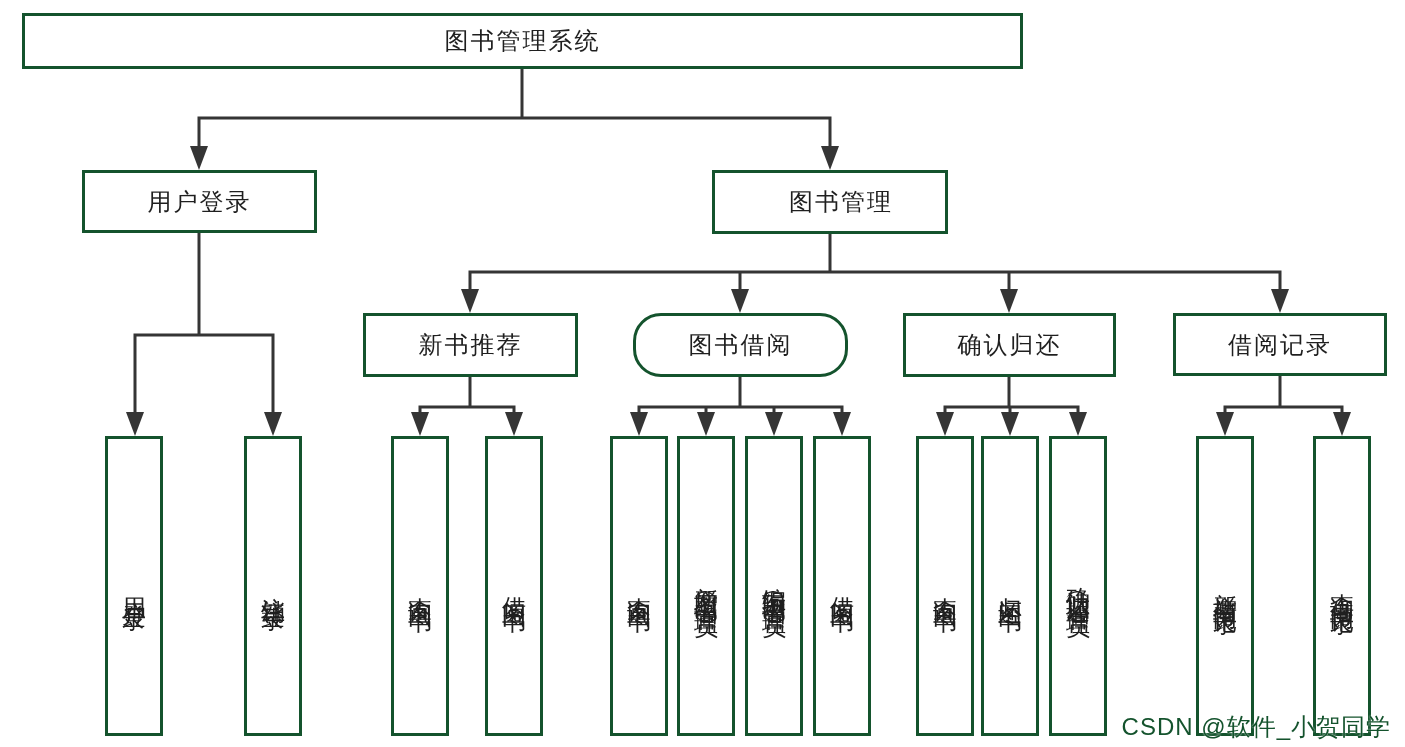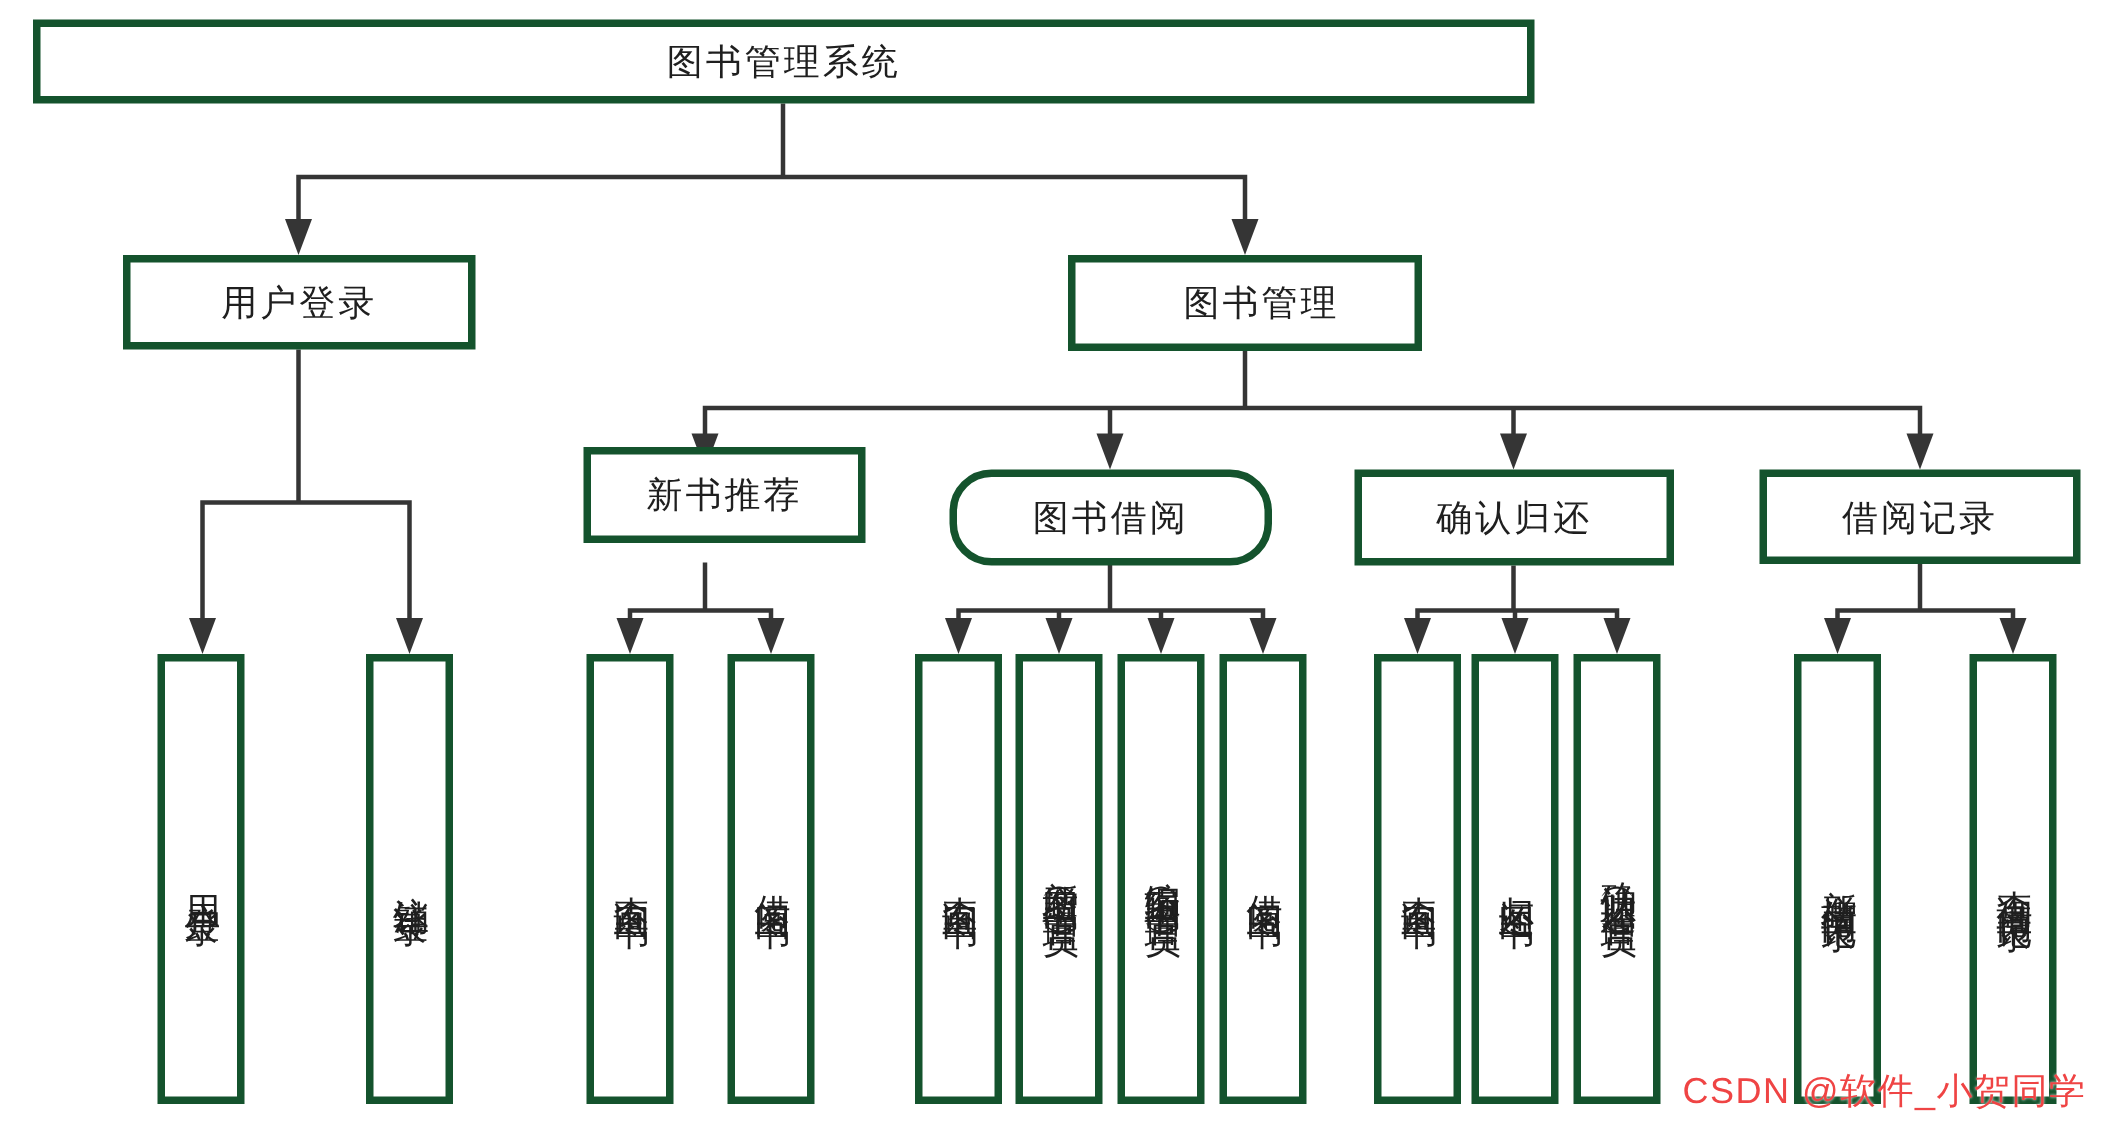--- a/index.html
+++ b/index.html
@@ -16,21 +16,21 @@
   }
   #edges {
     position: absolute;
     left: 0; top: 0;
     width: 1405px; height: 747px;
   }
   .hbox, .vbox {
     position: absolute;
     box-sizing: border-box;
     background: #ffffff;
-    border: 5px solid #14532d;
+    border: 3px solid #14532d;
     display: flex;
     align-items: center;
     justify-content: center;
     color: #1f1f1f;
   }
   .hbox { font-size: 24px; letter-spacing: 2px; white-space: nowrap; }
   .vbox { top: 436px; height: 300px; width: 58px; }
   .vtext {
     writing-mode: vertical-rl;
     text-orientation: mixed;
@@ -38,21 +38,21 @@
     letter-spacing: 4px;
     line-height: 1;
     max-height: 288px;
     color: #1f1f1f;
   }
   #watermark {
     position: absolute;
     right: 14px;
     bottom: 4px;
     font-size: 24px;
-    color: #ef4444;
+    color: #14532d;
     letter-spacing: 1px;
     white-space: nowrap;
     z-index: 5;
     text-shadow: 0 0 2px #ffffff;
   }
   .edge { stroke: #353535; stroke-width: 3; fill: none; }
   .arrow { fill: #353535; stroke: none; }
 </style>
 </head>
 <body>
@@ -105,21 +105,21 @@
     <path class="edge" d="M1225 416 V407 H1342 V416"></path>
     <polygon class="arrow" points="1216,412 1234,412 1225,436"></polygon>
     <polygon class="arrow" points="1333,412 1351,412 1342,436"></polygon>
   </svg>
 
   <div class="hbox" style="left:22px; top:13px; width:1001px; height:56px;">图书管理系统</div>
 
   <div class="hbox" style="left:82px; top:170px; width:235px; height:63px;">用户登录</div>
   <div class="hbox" style="left:712px; top:170px; width:236px; height:64px;padding-left:22px;">图书管理</div>
 
-  <div class="hbox" style="left:363px; top:298px; width:188px; height:64px;margin-left:26px;">新书推荐</div>
+  <div class="hbox" style="left:363px; top:313px; width:215px; height:64px;">新书推荐</div>
   <div class="hbox" style="left:633px; top:313px; width:215px; height:64px;border-radius:28px;">图书借阅</div>
   <div class="hbox" style="left:903px; top:313px; width:213px; height:64px;">确认归还</div>
   <div class="hbox" style="left:1173px; top:313px; width:214px; height:63px;">借阅记录</div>
 
   <div class="vbox" style="left:105px;">
     <span class="vtext">用户登录</span>
   </div>
   <div class="vbox" style="left:244px;">
     <span class="vtext">注销登录</span>
   </div>

